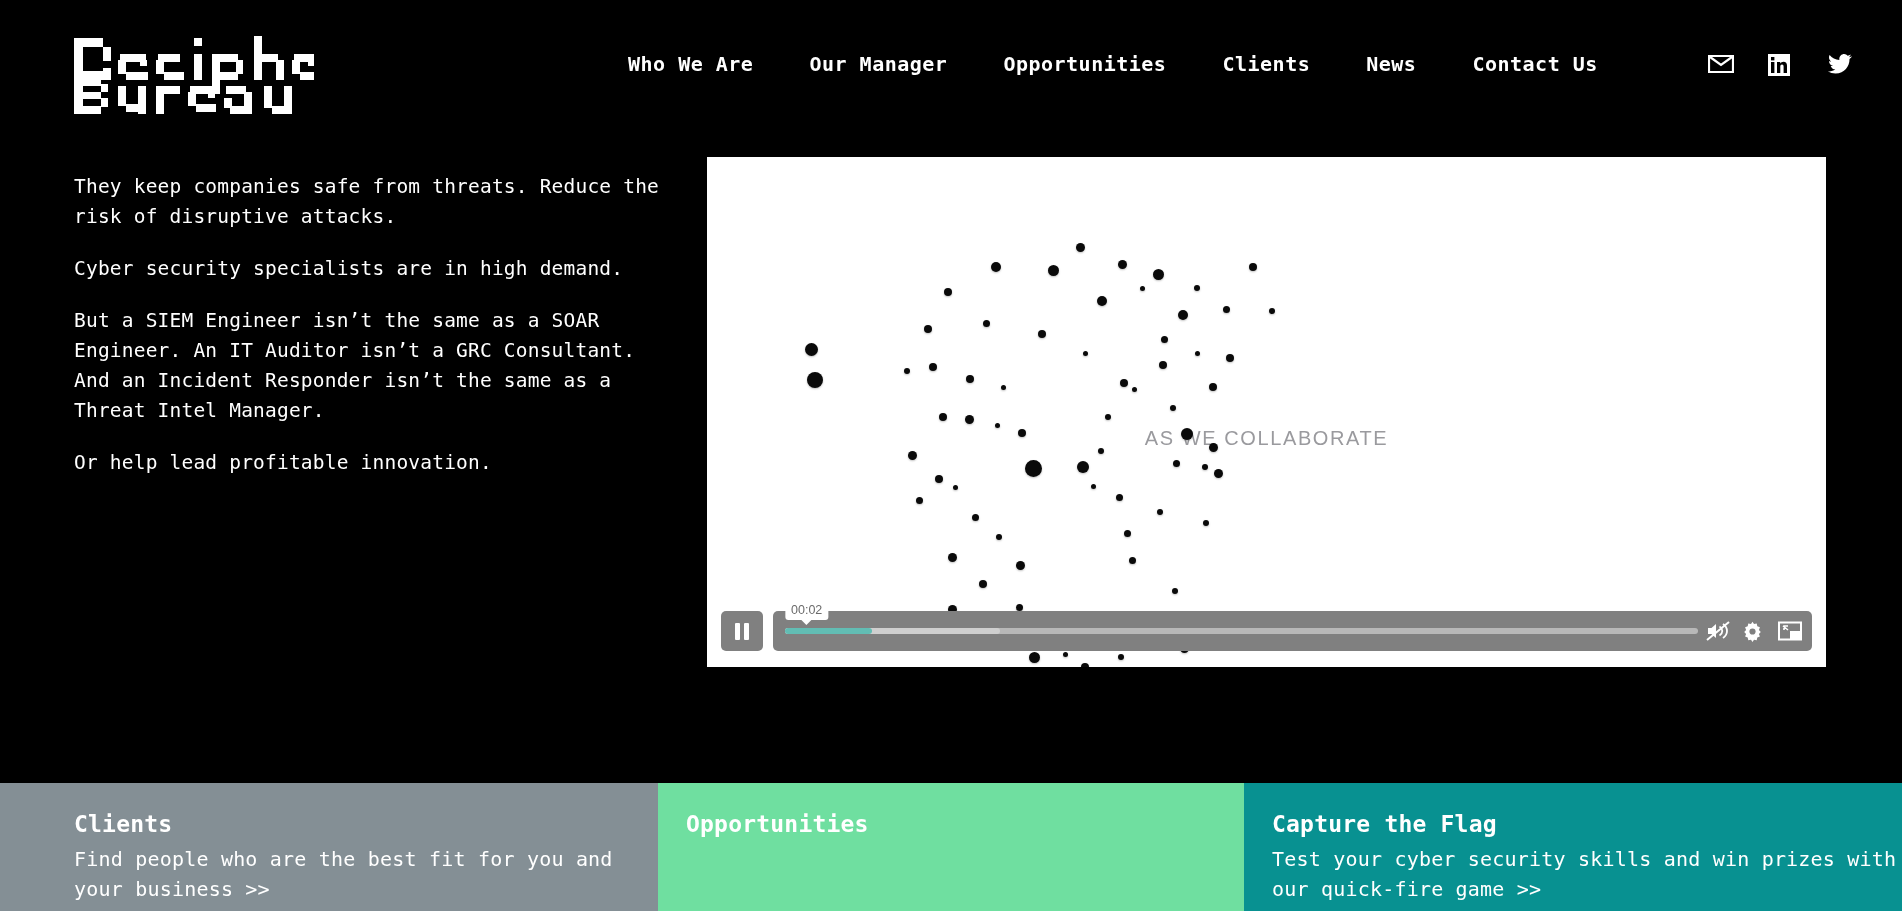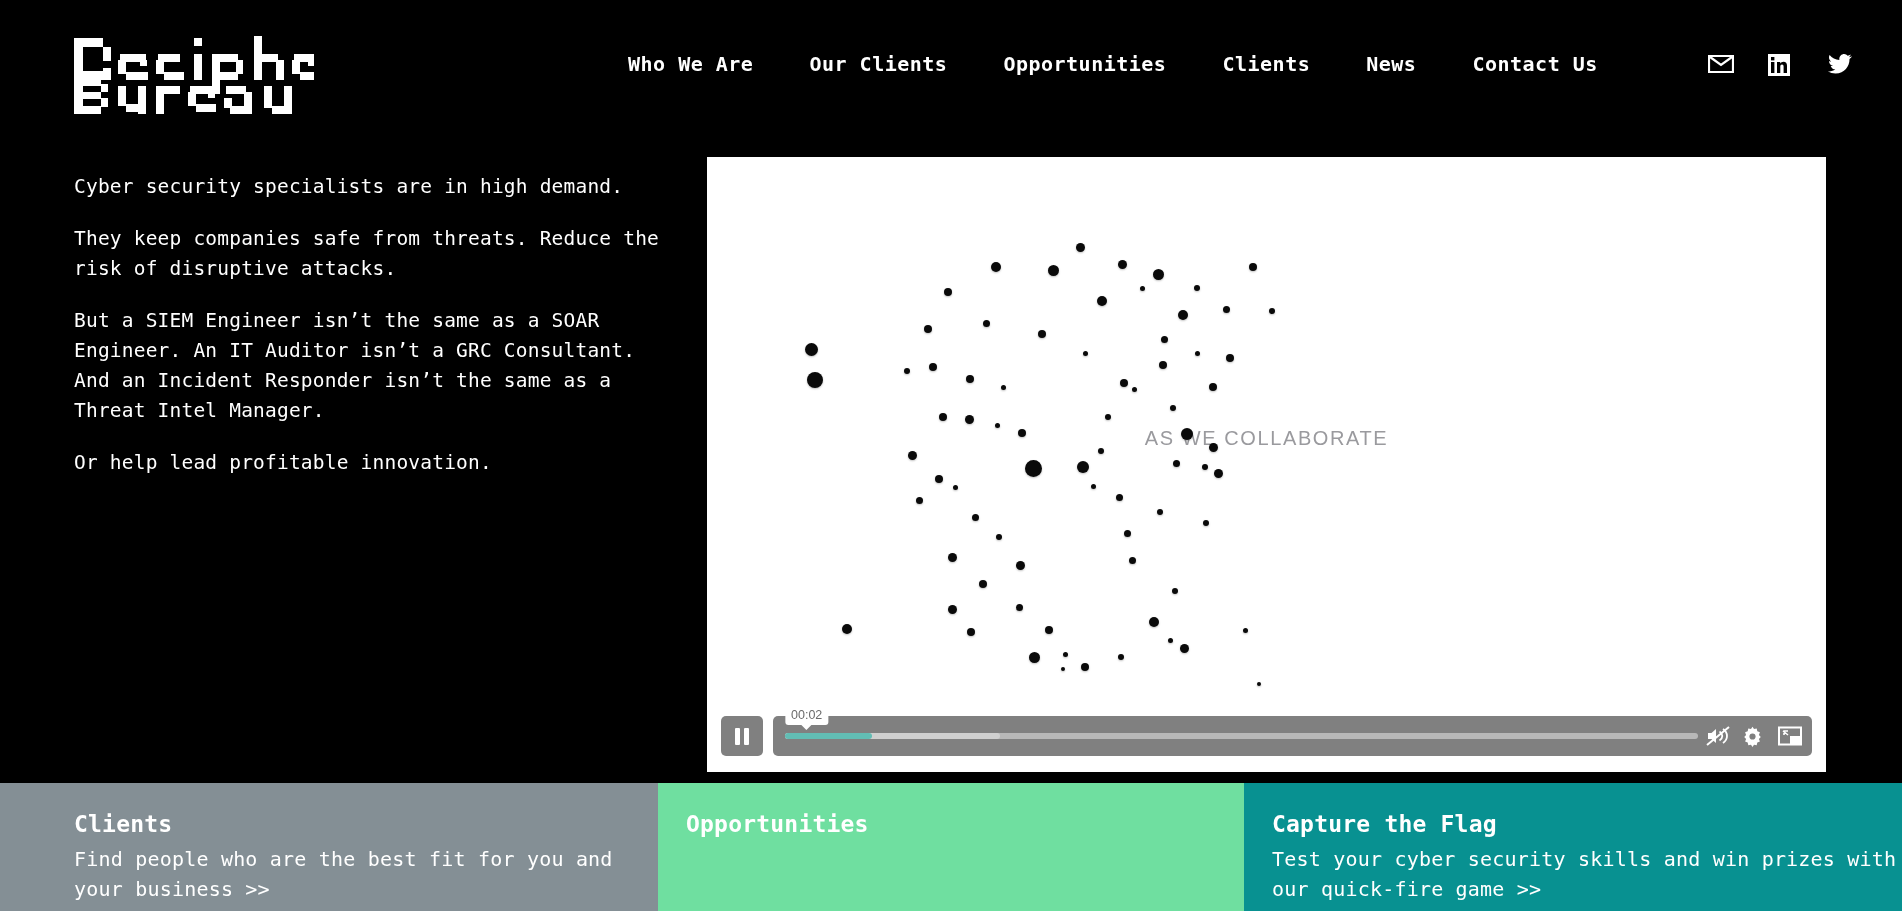--- a/index.html
+++ b/index.html
@@ -55,21 +55,21 @@
     font-size:19.5px;
     line-height:30px;
     margin-bottom:22px;
     letter-spacing:0.2px;
   }
   .copy p.bold { font-weight:bold; }
 
   
   .video-wrap {
     position:absolute; left:707px; top:157px;
-    width:1119px; height:615px;
+    width:1119px; height:510px;
     background:#ffffff;
     overflow:hidden;
   }
   .stage { position:absolute; inset:0; background:#fff; }
   .dot {
     position:absolute;
     background:#0a0a0a;
     border-radius:50%;
     box-shadow:0 1px 2px rgba(0,0,0,0.25);
   }
@@ -264,21 +264,21 @@
 
           <rect x="190" y="70" width="8" height="22"></rect>
           <rect x="198" y="90" width="14" height="8"></rect>
           <rect x="210" y="70" width="8" height="28"></rect>
         </g>
       </svg>
     </div>
 
     <nav class="nav">
       <a class="nav-item">Who We Are</a>
-      <a class="nav-item">Our Clients</a>
+      <a class="nav-item">Our Manager</a>
       <a class="nav-item">Opportunities</a>
       <a class="nav-item">Clients</a>
       <a class="nav-item">News</a>
       <a class="nav-item">Contact Us</a>
     </nav>
 
     <div class="social">
       <span class="social-icon">
         <svg width="26" height="20" viewBox="0 0 26 20" xmlns="http://www.w3.org/2000/svg">
           <path d="M1 2h24v16H1z" fill="none" stroke="#fff" stroke-width="2.2"></path>
@@ -295,22 +295,22 @@
       </span>
       <span class="social-icon">
         <svg width="24" height="20" viewBox="0 0 24 20" xmlns="http://www.w3.org/2000/svg">
           <path d="M23.5 2.4c-.9.4-1.8.7-2.8.8 1-.6 1.8-1.6 2.1-2.7-.9.6-2 1-3.1 1.2A4.85 4.85 0 0 0 16.2 0c-2.7 0-4.9 2.2-4.9 4.9 0 .4 0 .8.1 1.1C7.4 5.8 3.9 3.9 1.6 1 1.2 1.7 1 2.5 1 3.4c0 1.7.9 3.2 2.2 4.1-.8 0-1.6-.2-2.2-.6v.1c0 2.4 1.7 4.4 3.9 4.8-.4.1-.8.2-1.3.2-.3 0-.6 0-.9-.1.6 2 2.4 3.4 4.6 3.4-1.7 1.3-3.8 2.1-6.1 2.1-.4 0-.8 0-1.2-.1 2.2 1.4 4.8 2.2 7.5 2.2 9.1 0 14-7.5 14-14v-.6c1-.7 1.8-1.6 2.5-2.5z" fill="#fff"></path>
         </svg>
       </span>
     </div>
   </div>
 
   <div class="copy">
+    <p>They keep companies safe from threats. Reduce the risk of disruptive attacks.</p>
     <p>Cyber security specialists are in high demand.</p>
-    <p>They keep companies safe from threats. Reduce the risk of disruptive attacks.</p>
     <p>But a SIEM Engineer isn’t the same as a SOAR Engineer. An IT Auditor isn’t a GRC Consultant. And an Incident Responder isn’t the same as a Threat Intel Manager.</p>
     <p>Or help lead profitable innovation.</p>
   </div>
 
   <div class="video-wrap">
     <div class="stage" id="stage">
       <div class="stage-caption">AS WE COLLABORATE</div>
     <div class="dot" style="left: 97.5px; top: 185.5px; width: 13px; height: 13px;"></div>
         <div class="dot" style="left: 390px; top: 139px; width: 10px; height: 10px;"></div>
         <div class="dot" style="left: 445.5px; top: 111.5px; width: 11px; height: 11px;"></div>

